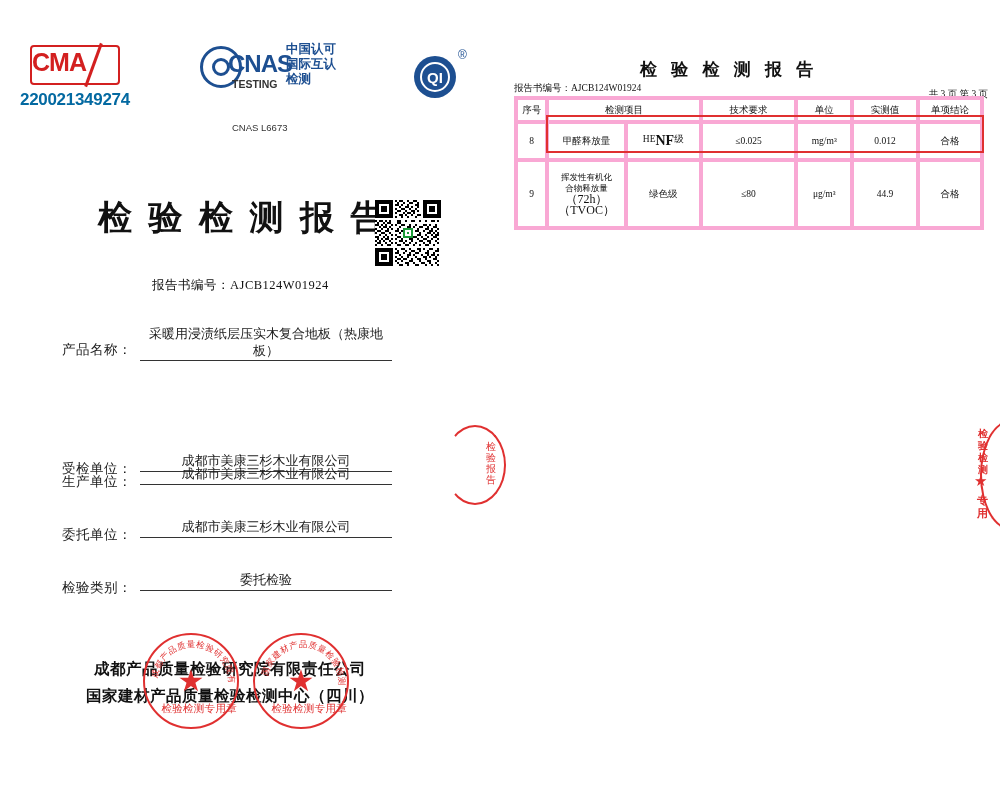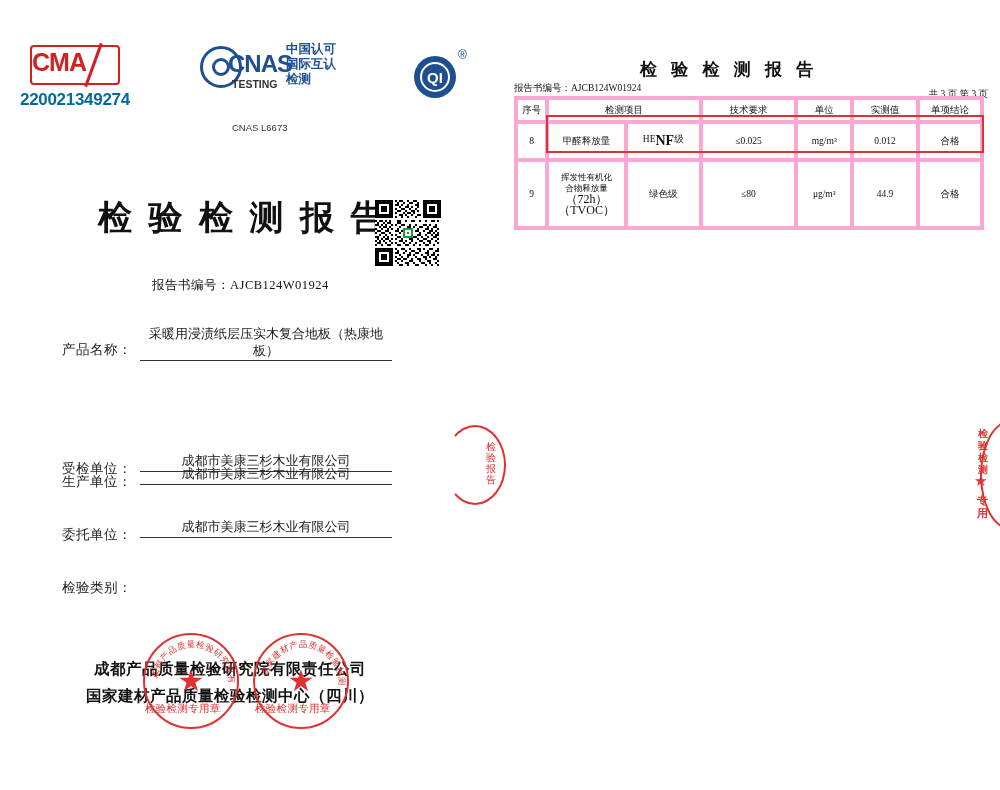--- a/index.html
+++ b/index.html
@@ -262,21 +262,21 @@
     position: absolute;
     left: 50%; top: 50%;
     transform: translate(-50%,-50%);
     font-size: 30px;
     line-height: 1;
     color: #e03030;
   }
   .stamp-bottom {
     position: absolute;
     left: 0; right: 0; bottom: 11px;
-    text-align: left;
+    text-align: right;
     font-size: 10.5px;
     color: #e03030;
     letter-spacing: 0.3px;
   }
   .stamp-arc {
     position: absolute;
     left: 0; top: 0; width: 96px; height: 96px;
   }
   .stamp-arc svg { display: block; }
 
@@ -716,20 +716,21 @@
       <div class="field-value">成都市美康三杉木业有限公司</div>
     </div>
 
     <div class="field" style="top:518px;">
       <div class="field-label">委托单位：</div>
       <div class="field-value">成都市美康三杉木业有限公司</div>
     </div>
 
     <div class="field" style="top:571px;">
       <div class="field-label">检验类别：</div>
+      <div class="field-value">委托检验</div>
     </div>
 
     <div class="footer-text">
       <div>成都产品质量检验研究院有限责任公司</div>
       <div>国家建材产品质量检验检测中心（四川）</div>
     </div>
 
     <div class="stamp stamp-1">
       <div class="stamp-arc">
         <svg width="96" height="96" viewBox="0 0 96 96">

